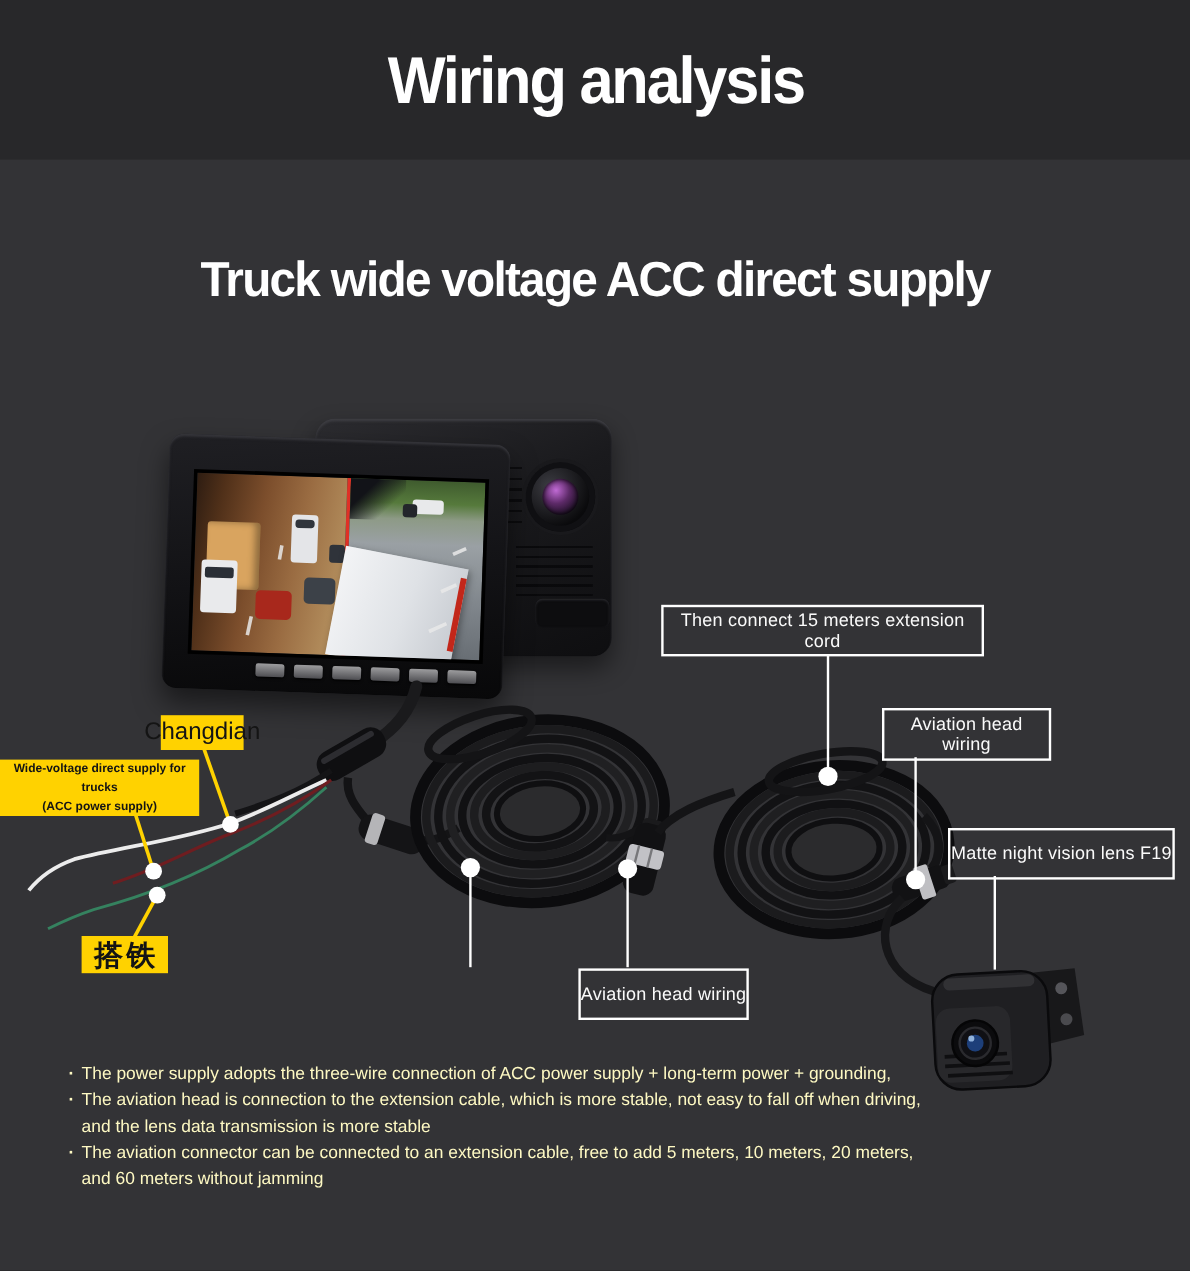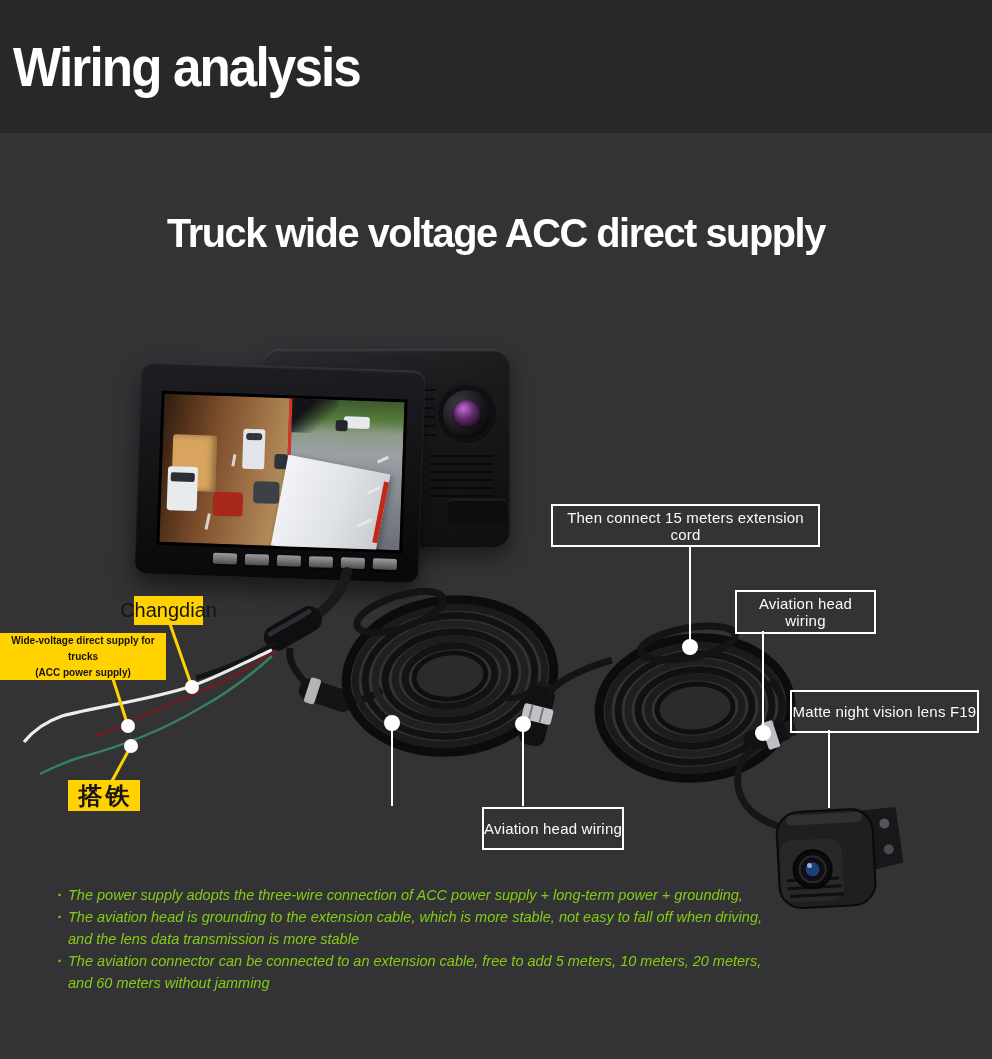--- a/index.html
+++ b/index.html
@@ -1,21 +1,21 @@
 <!DOCTYPE html>
 <html style="--accent-yellow: #ffd200; --banner-bg: #28282a; --main-bg: #333336; --callout-border: #ffffff; --wire-white: #ececec; --wire-red: #6f1d20; --wire-green: #35825f; --screen-divider-red: #e03026;"><head>
 <meta charset="utf-8">
 <style>
   html,body{margin:0;padding:0;background:#222;}
   .page{position:relative;width:992px;height:1059px;overflow:hidden;
         font-family:"Liberation Sans",sans-serif;
         background:var(--main-bg,#333336);}
   
   .banner{position:absolute;left:0;top:0;width:992px;height:133px;
-          background:var(--banner-bg,#28282a);display:flex;align-items:center;justify-content:flex-start;}
+          background:var(--banner-bg,#28282a);display:flex;align-items:center;justify-content:center;}
   .banner h1{margin:0;color:#fff;font-size:55px;font-weight:700;letter-spacing:-2px;
              transform:scaleX(.93);white-space:nowrap;}
   
   .section-title{position:absolute;left:0;top:210px;width:992px;text-align:center;
                  color:#fff;font-size:41px;font-weight:700;letter-spacing:-1.5px;
                  transform:scaleX(.97);white-space:nowrap;}
   
   .dvr{position:absolute;left:263px;top:349px;width:247px;height:198px;z-index:1;
        background:linear-gradient(155deg,#2c2c30 0%,#1a1a1d 45%,#0e0e10 100%);
        border-radius:16px;box-shadow:0 10px 20px rgba(0,0,0,.45), inset 0 2px 2px #3d3d42;}
@@ -54,22 +54,22 @@
   .btn-row{position:absolute;left:78px;bottom:12px;display:flex;gap:8px;}
   .btn-row span{width:24px;height:11px;border-radius:2px;
       background:linear-gradient(180deg,#9c9c9e,#4e4e52);box-shadow:0 1px 2px #000;}
   
   .callout{position:absolute;z-index:4;border:2px solid var(--callout-border,#fff);
            color:#fafafa;font-size:15px;display:flex;align-items:center;justify-content:center;
            text-align:center;letter-spacing:.2px;}
   .ylabel{position:absolute;z-index:4;background:var(--accent-yellow,#ffd200);color:#141414;
           display:flex;flex-direction:column;align-items:center;justify-content:center;text-align:center;}
   
-  .bullets{position:absolute;left:57px;top:884px;width:720px;color:#84cc16;
-           font-size:14.5px;line-height:22px;z-index:4;font-style:italic;}
+  .bullets{position:absolute;left:57px;top:884px;width:720px;color:#fef9c3;
+           font-size:14.5px;line-height:22px;z-index:4;}
   .bullet{position:relative;padding-left:11px;margin-bottom:0;}
   .bullet::before{content:"\00B7";position:absolute;left:0;top:0;font-weight:700;}
   .bullet span{display:block;}
   svg.diagram{position:absolute;left:0;top:330px;z-index:3;}
 </style>
 </head>
 <body>
 
 <div class="page">
 
@@ -245,21 +245,21 @@
   </div>
   <div class="ylabel" style="left:68px;top:780px;width:72px;height:31px;font-size:24px;font-weight:700;letter-spacing:3px;">
     <span style="padding-left:3px;">搭铁</span>
   </div>
 
   <div class="bullets">
     <div class="bullet">
       <span>The power supply adopts the three-wire connection of ACC power supply + long-term power + grounding,</span>
     </div>
     <div class="bullet">
-      <span>The aviation head is grounding to the extension cable, which is more stable, not easy to fall off when driving,</span>
+      <span>The aviation head is connection to the extension cable, which is more stable, not easy to fall off when driving,</span>
       <span>and the lens data transmission is more stable</span>
     </div>
     <div class="bullet">
       <span>The aviation connector can be connected to an extension cable, free to add 5 meters, 10 meters, 20 meters,</span>
       <span>and 60 meters without jamming</span>
     </div>
   </div>
 
 </div>
 

